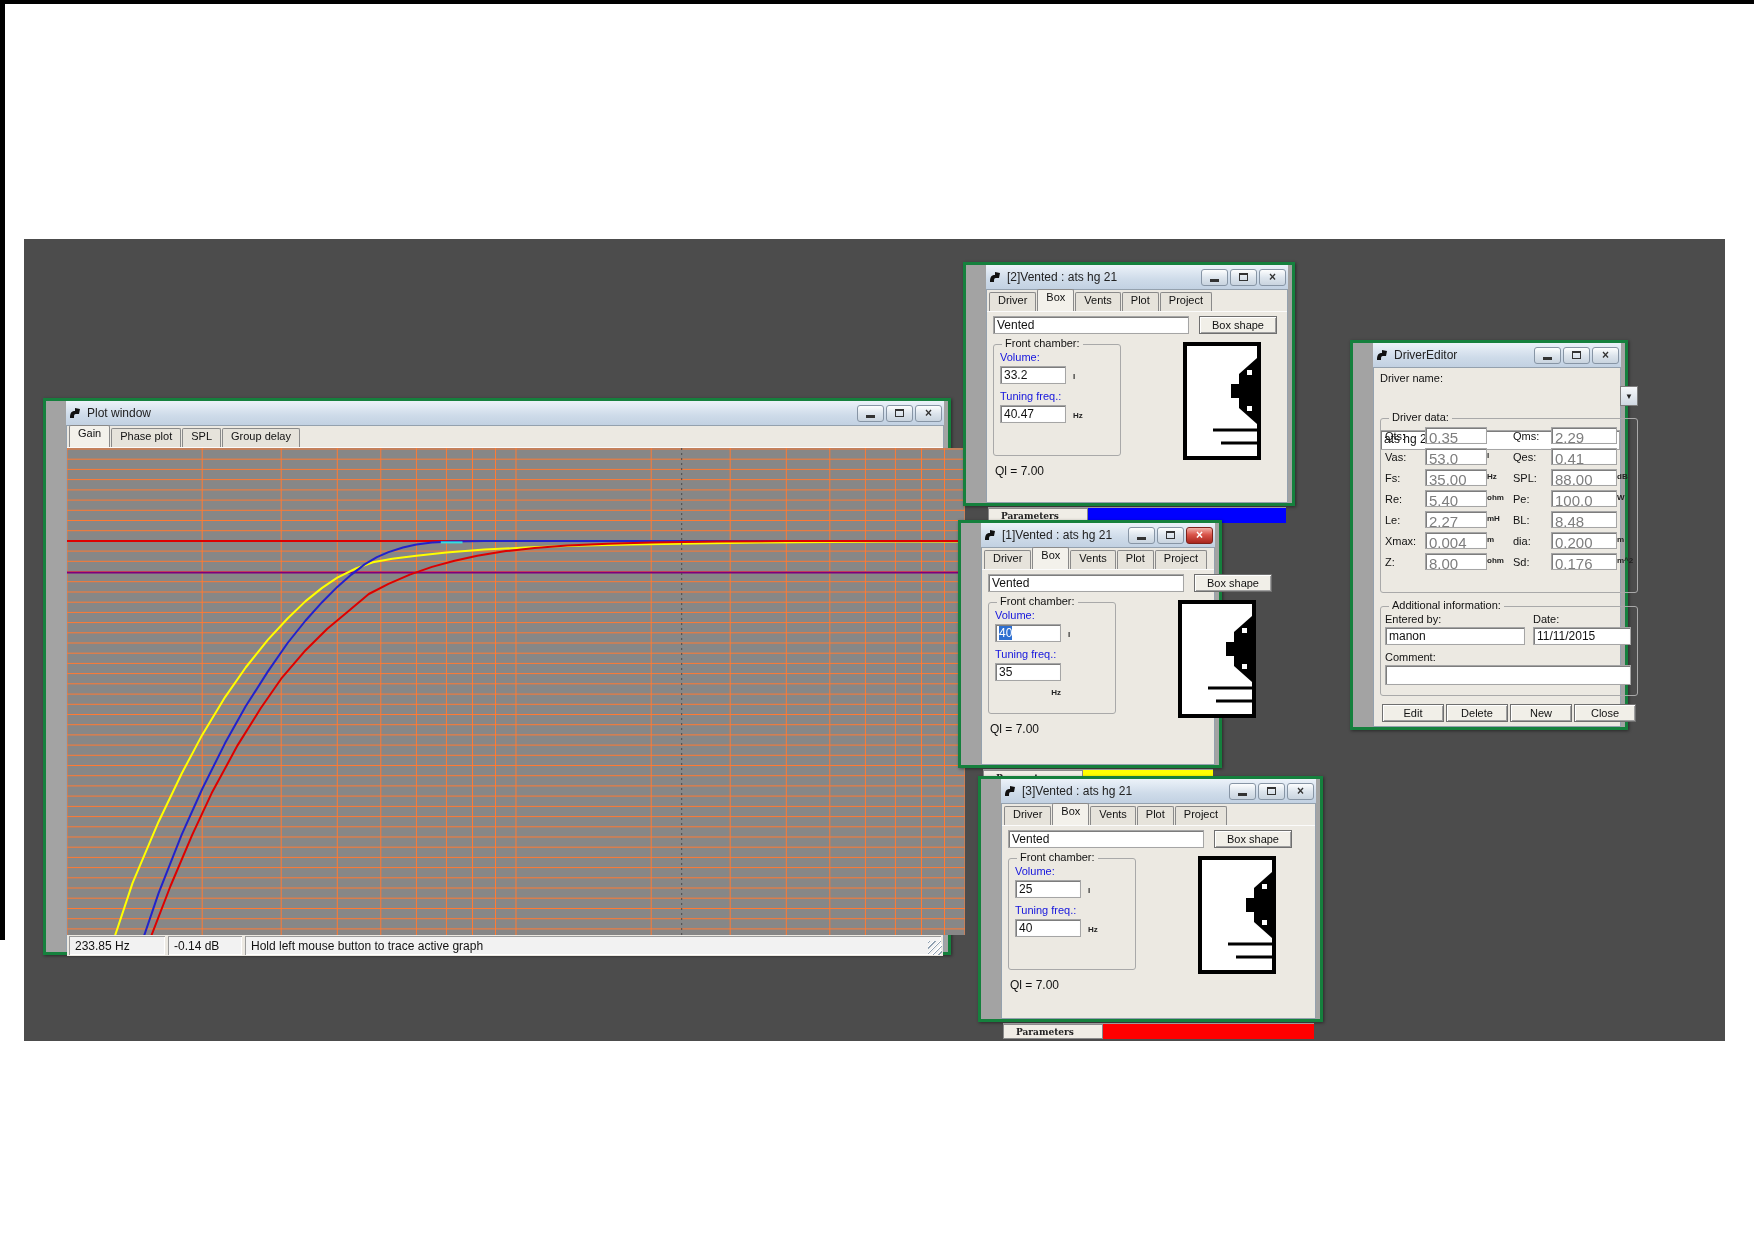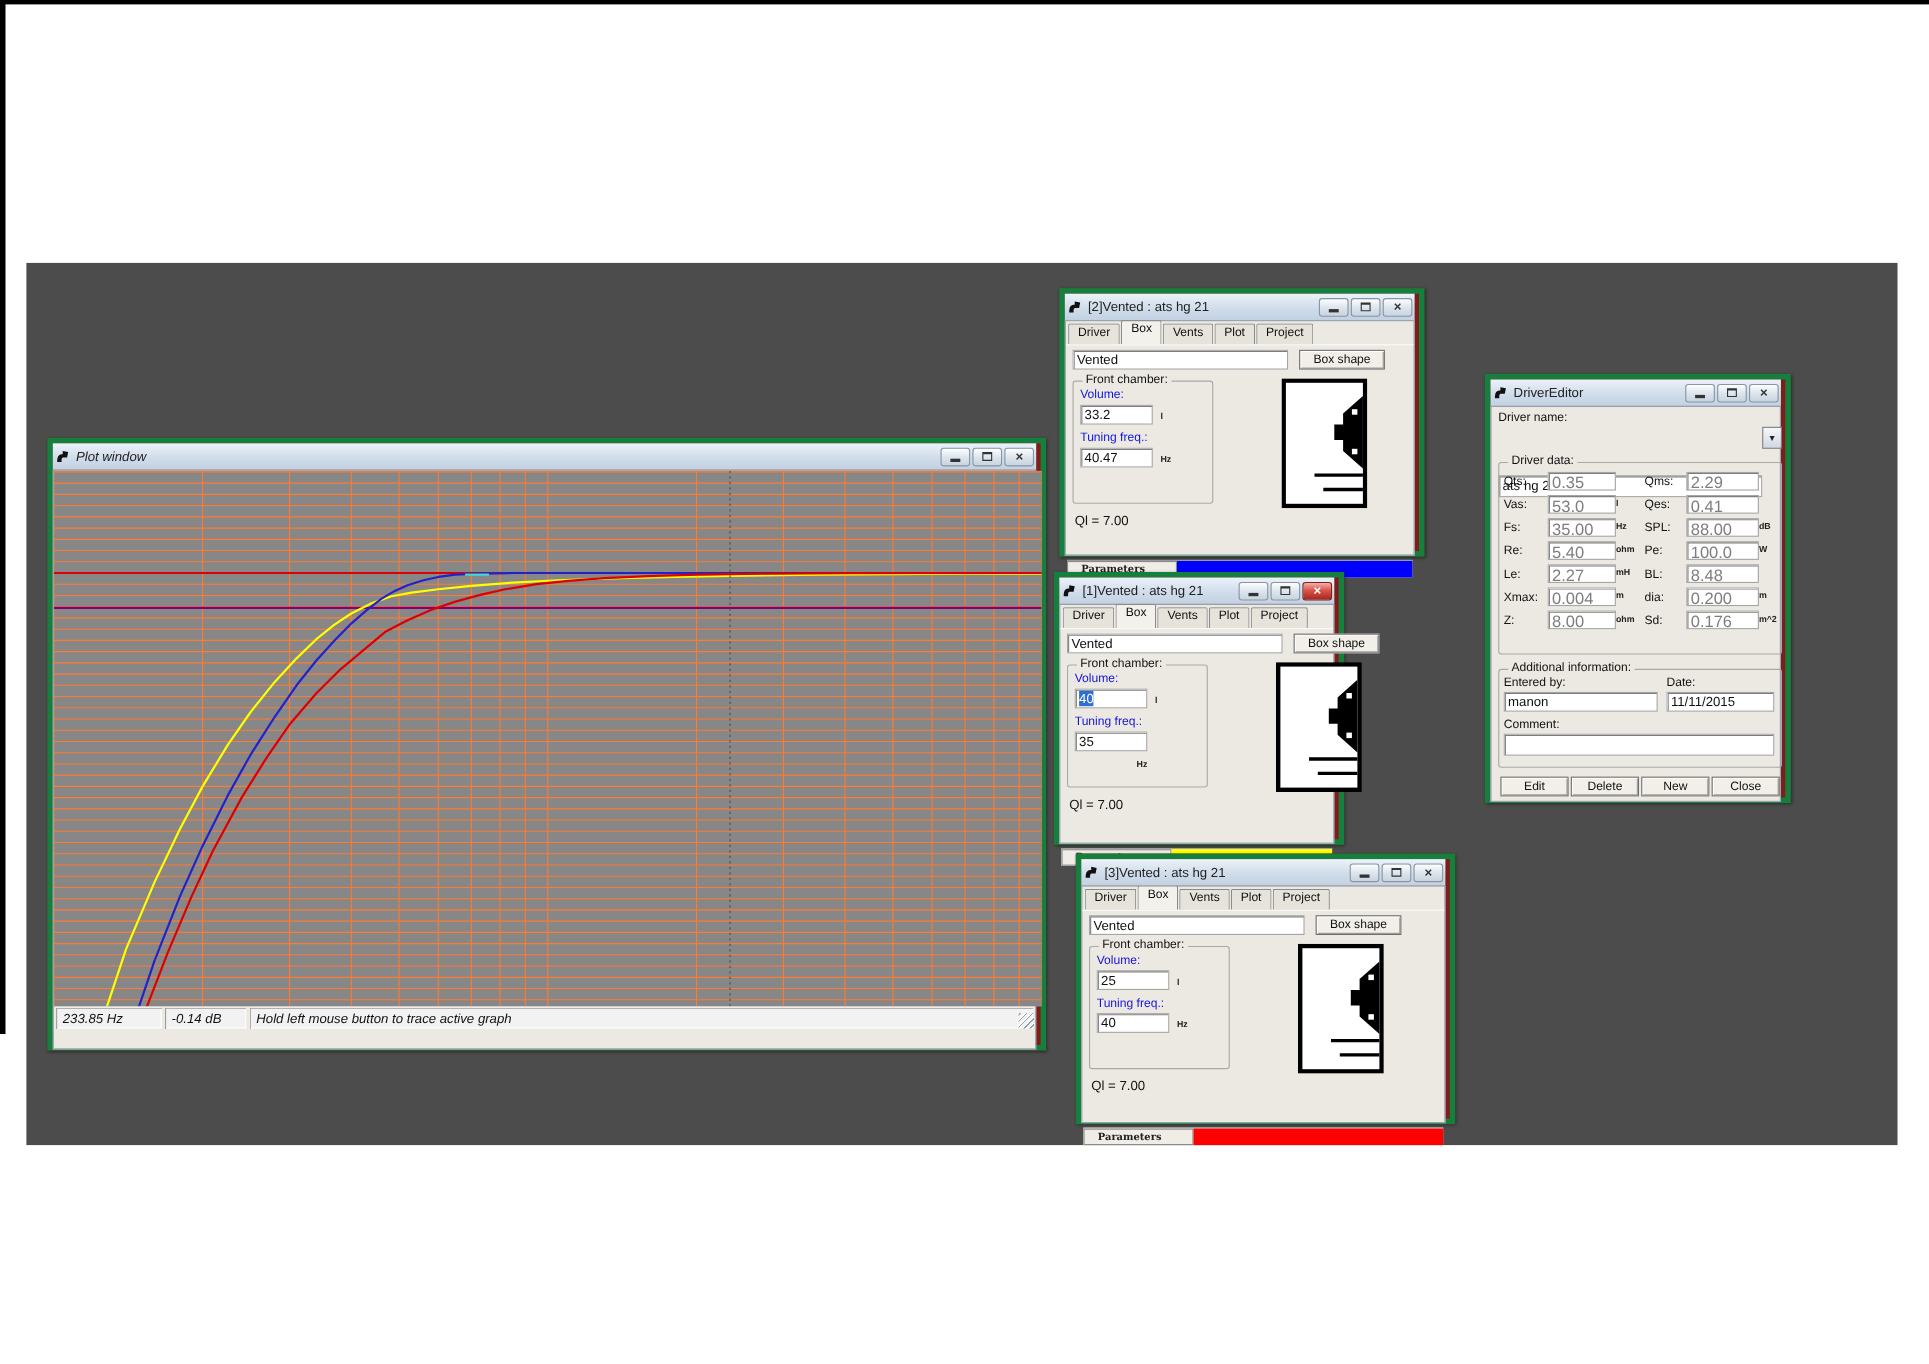--- a/index.html
+++ b/index.html
@@ -3,21 +3,21 @@
 <meta charset="utf-8">
 <style>
   html,body{margin:0;padding:0;background:#fff;}
   .page{position:relative;width:1754px;height:1240px;background:#fff;overflow:hidden;
         font-family:"Liberation Sans",sans-serif;color:#111;}
   .frame-top{position:absolute;left:0;top:0;width:1754px;height:4px;background:#000;}
   .frame-left{position:absolute;left:0;top:0;width:5px;height:940px;background:#000;}
   .desktop{position:absolute;left:24px;top:239px;width:1701px;height:802px;background:#4c4c4c;}
 
   
-  .win{position:absolute;border:5px solid #15803d;background:#7f1d1d;padding:0 4px 4px 0;box-sizing:border-box;
+  .win{position:absolute;border:3px solid #15803d;background:#a3a3a3;padding:0 4px 4px 20px;box-sizing:border-box;
        box-shadow:1px 1px 3px rgba(0,0,0,.45);}
   .titlebar{height:24px;display:flex;align-items:center;gap:5px;padding:0 2px;
             background:linear-gradient(#ecf2f9,#cedbe9 60%,#c2d1e2);font-size:12px;color:#222;}
   .titlebar .title{flex:1;white-space:nowrap;overflow:hidden;}
   .appicon{width:14px;height:14px;display:inline-flex;}
   .tbtns{display:flex;gap:2px;}
   .tbtn{width:27px;height:17px;border:1px solid #8795a5;border-radius:3px;
         background:linear-gradient(#fdfefe,#dde5ed 50%,#c9d4df);display:flex;align-items:center;justify-content:center;
         font-size:12px;font-weight:bold;color:#333;box-sizing:border-box;}
   .tbtn.red{background:linear-gradient(#f2b0a8,#d9544a 45%,#a8261d);border-color:#7e221b;color:#fff;}
@@ -72,39 +72,45 @@
   .small-lab{font-size:11px;position:absolute;}
 </style>
 </head>
 <body>
 
 <div class="page">
   <div class="frame-top"></div>
   <div class="frame-left"></div>
   <div class="desktop"></div>
 
-  <div class="win" style="left:43px;top:398px;width:908px;height:557px;font-style:italic;">
+  <div class="win" style="left:43px;top:398px;width:908px;height:557px;">
     <div class="titlebar">
       <span class="appicon">
         <svg viewBox="0 0 14 14" width="14" height="14">
             <path d="M2 12 C2 6 4 5 7 5 L7 2 L12 3 L11 8 L8 8 C6 8 6 9 6 12 Z" fill="#111"></path>
           </svg>
       </span>
       <span class="title">Plot window</span>
       <span class="tbtns">
         <span class="tbtn">
             <span class="g-min"></span>
           </span>
         <span class="tbtn">
             <span class="g-max"></span>
           </span>
         <span class="tbtn">×</span>
       </span>
     </div>
     <div class="win-inner" style="height:527px;">
+      <div class="tabs">
+        <span class="tab active">Gain</span>
+        <span class="tab">Phase plot</span>
+        <span class="tab">SPL</span>
+        <span class="tab">Group delay</span>
+      </div>
       <div class="plotarea">
         <svg id="plot-svg" width="898" height="487">
             <rect x="0" y="0" width="898" height="487" fill="#878787"></rect>
             <line x1="0" y1="480.9" x2="898" y2="480.9" stroke="#ff7a33" stroke-width="1"></line>
             <line x1="0" y1="470.7" x2="898" y2="470.7" stroke="#ff7a33" stroke-width="1"></line>
             <line x1="0" y1="460.5" x2="898" y2="460.5" stroke="#ff7a33" stroke-width="1"></line>
             <line x1="0" y1="450.2" x2="898" y2="450.2" stroke="#ff7a33" stroke-width="1"></line>
             <line x1="0" y1="440.0" x2="898" y2="440.0" stroke="#ff7a33" stroke-width="1"></line>
             <line x1="0" y1="429.8" x2="898" y2="429.8" stroke="#ff7a33" stroke-width="1"></line>
             <line x1="0" y1="419.6" x2="898" y2="419.6" stroke="#ff7a33" stroke-width="1"></line>

